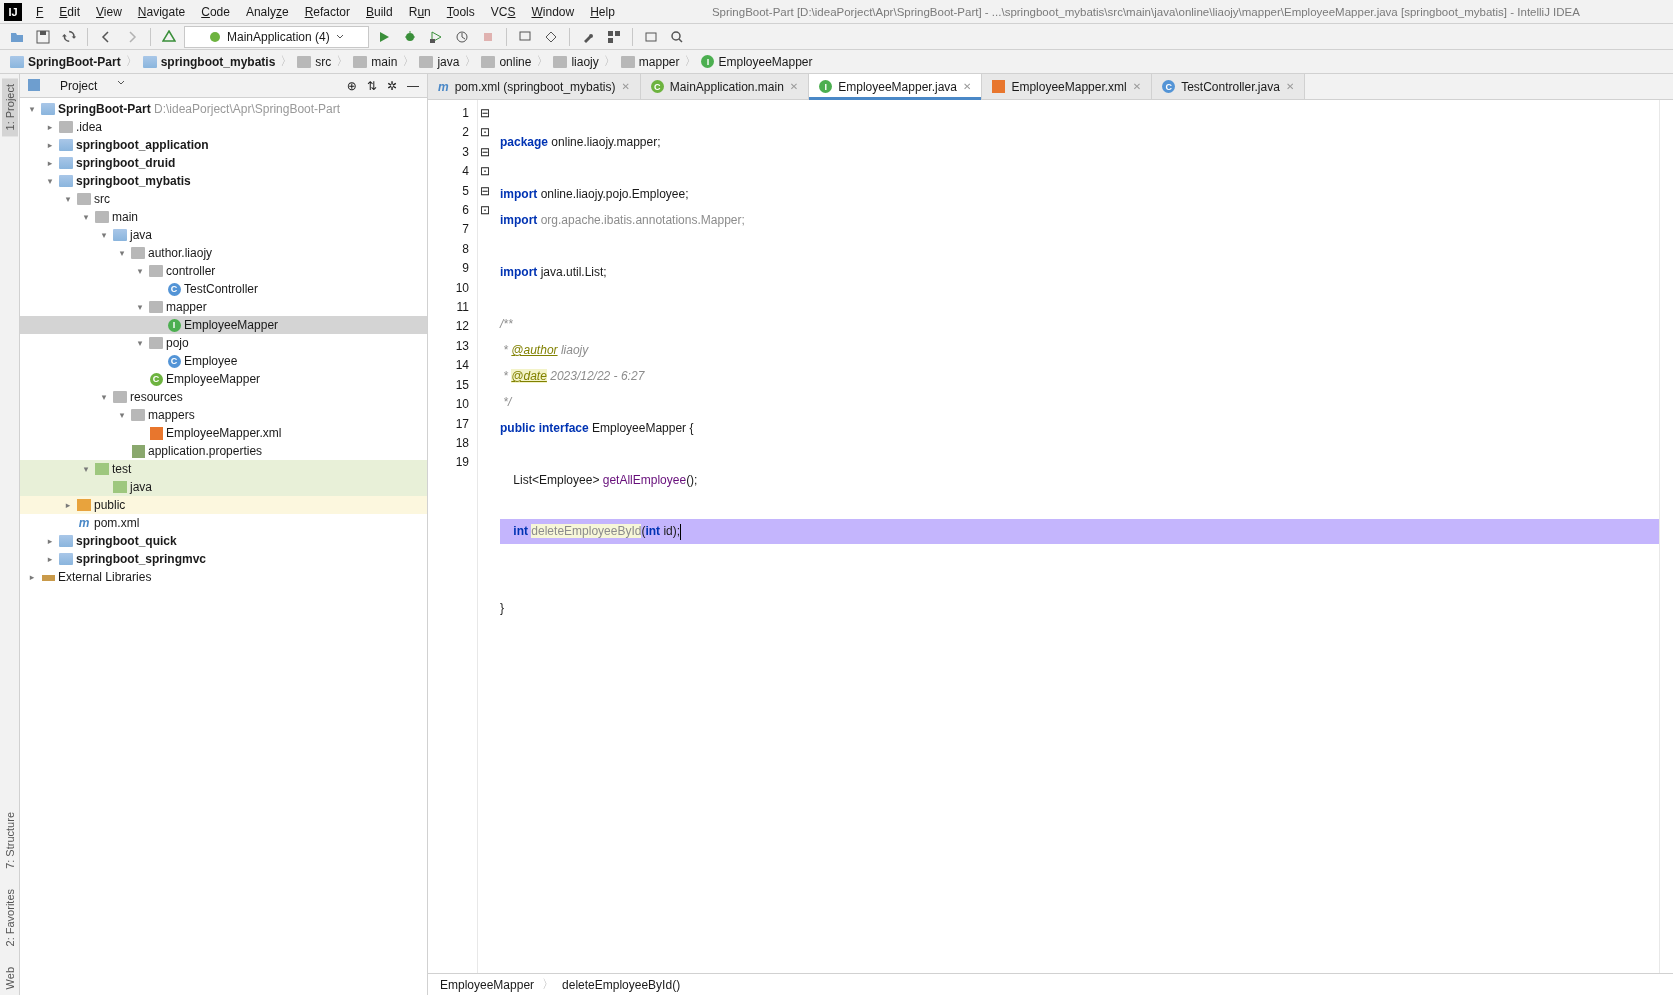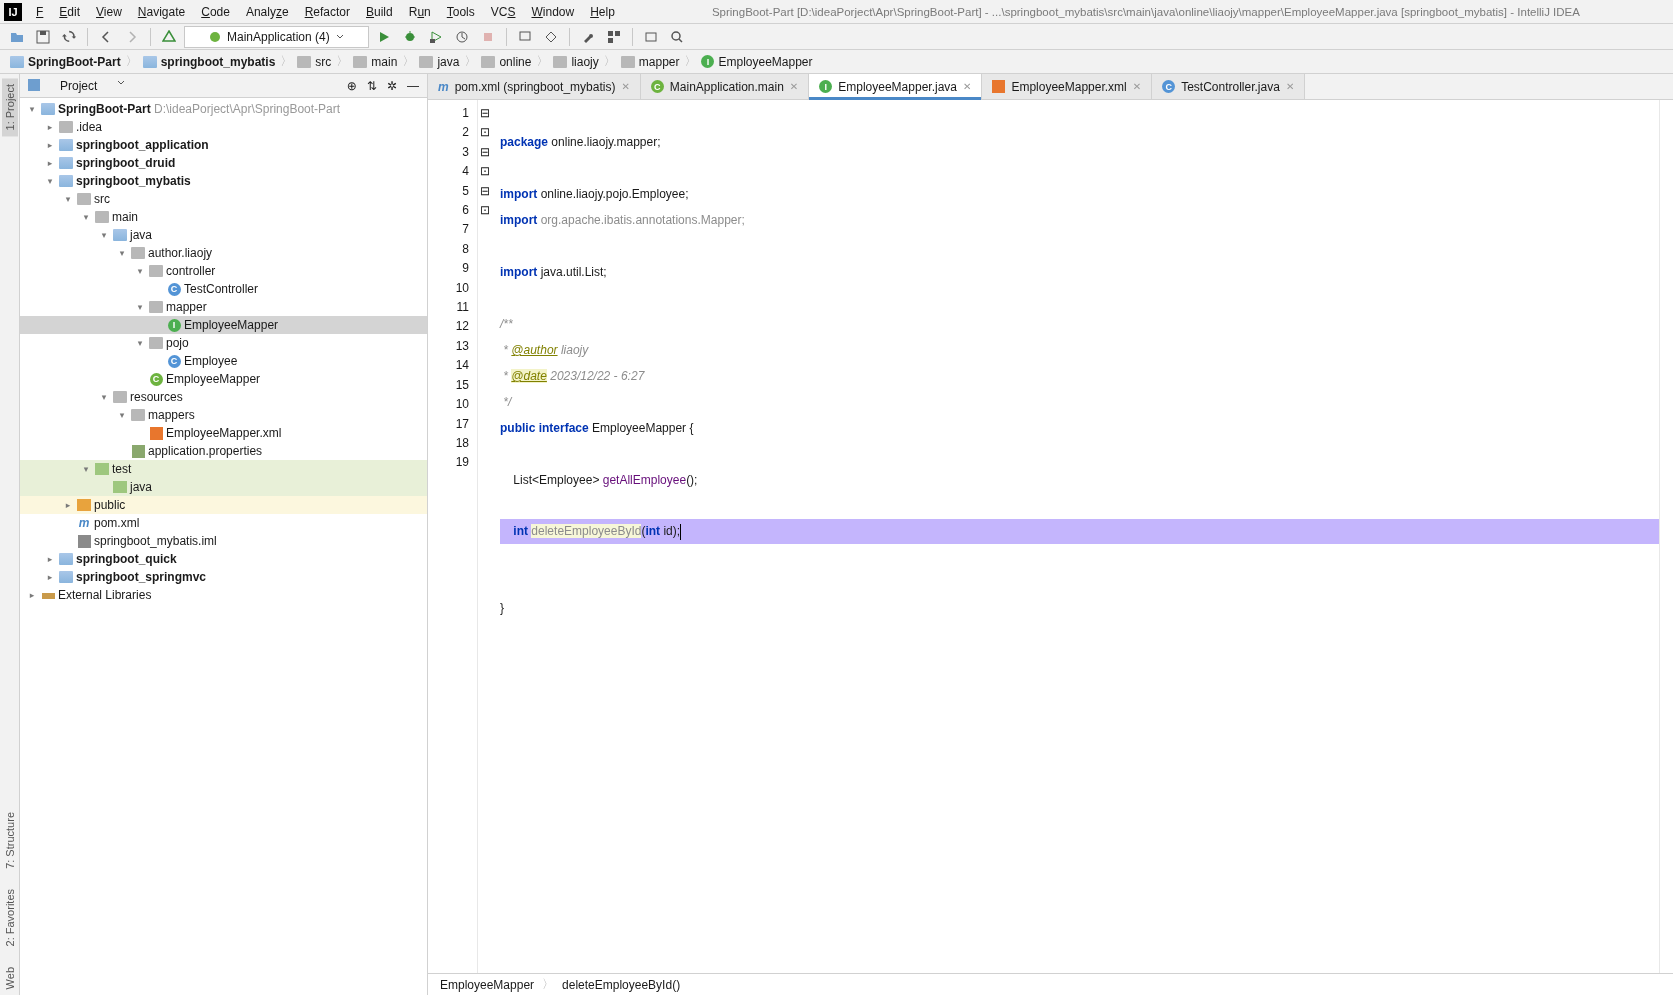--- a/index.html
+++ b/index.html
@@ -429,29 +429,20 @@
           </span>
           <span class="tree-label">public</span>
         </div>
       <div class="tree-row" style="padding-left:40px">
           <span class="tw"></span>
           <span class="tree-ic">
             <span style="color:#4a88c7;font-style:italic;font-weight:bold">m</span>
           </span>
           <span class="tree-label">pom.xml</span>
         </div>
-      <div class="tree-row" style="padding-left:40px">
-          <span class="tw"></span>
-          <span class="tree-ic">
-            <svg width="13" height="13">
-              <rect width="13" height="13" fill="#8a8a8a"></rect>
-            </svg>
-          </span>
-          <span class="tree-label">springboot_mybatis.iml</span>
-        </div>
       <div class="tree-row" style="padding-left:22px">
           <span class="tw">▸</span>
           <span class="tree-ic">
             <span class="bc-icon folder-ic"></span>
           </span>
           <span class="tree-label"><b>springboot_quick</b></span>
         </div>
       <div class="tree-row" style="padding-left:22px">
           <span class="tw">▸</span>
           <span class="tree-ic">

